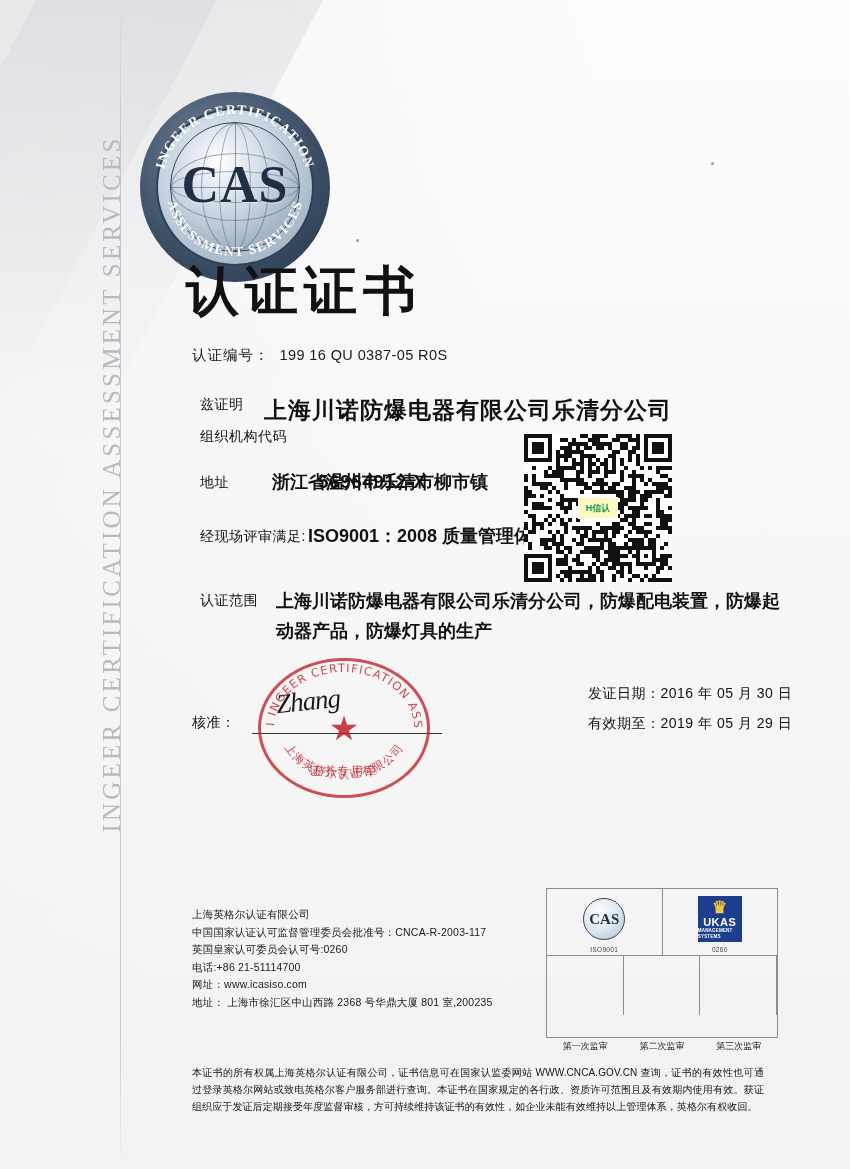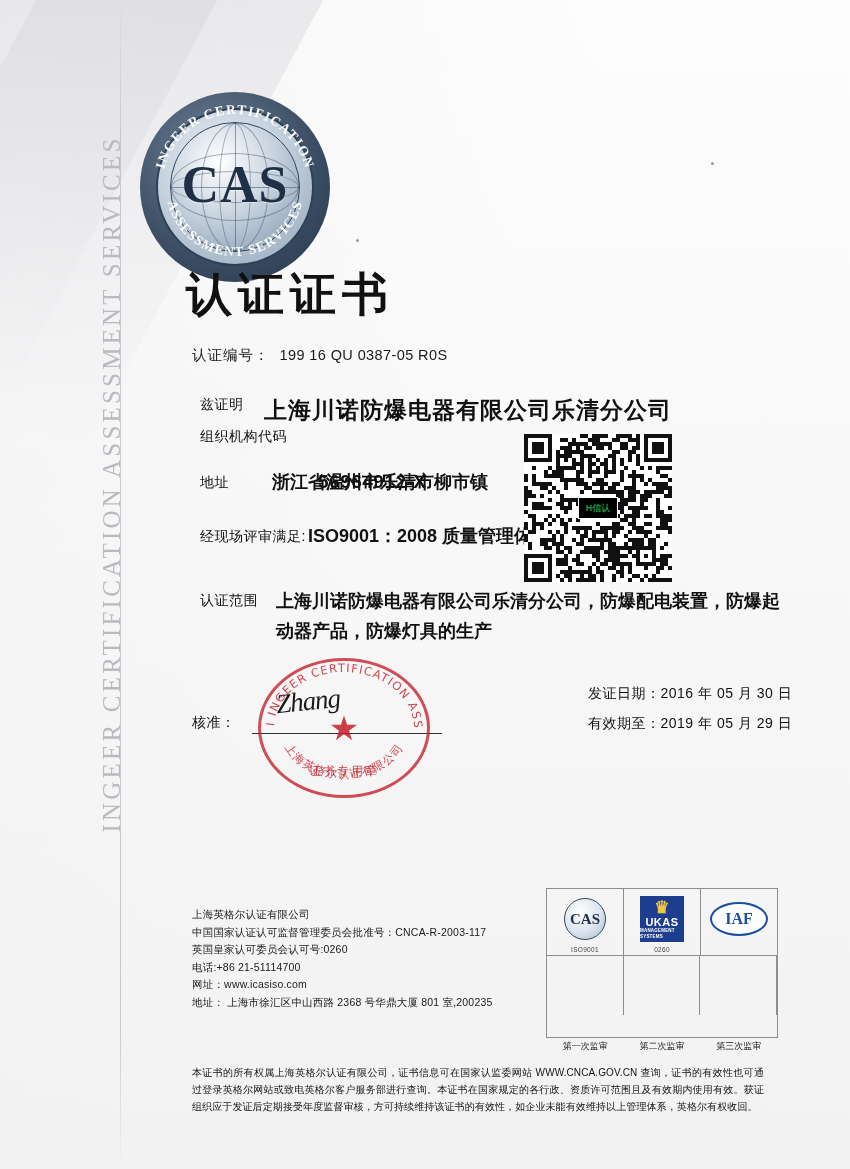--- a/index.html
+++ b/index.html
@@ -129,24 +129,24 @@
     font-family: "Liberation Serif", serif;
     font-size: 13.5px;
     letter-spacing: 1.4px;
     fill: #ffffff;
     font-weight: bold;
   }
 
   
   .doc-title {
     position: absolute;
-    left: 186px; top: 264px;
+    left: 186px; top: 256px;
     font-family: "DejaVu Sans", sans-serif;
     font-weight: bold;
-    font-size: 46px;
+    font-size: 53px;
     letter-spacing: 6px;
     color: #111;
   }
 
   .cert-no {
     position: absolute;
     left: 192px; top: 346px;
     font-size: 14.5px;
     color: #1a1a1a;
     letter-spacing: 0.4px;
@@ -210,21 +210,21 @@
     left: 524px; top: 434px;
     width: 148px; height: 148px;
     background: #ffffff;
   }
   .qr-wrap canvas, .qr-wrap svg { display: block; }
   .qr-logo {
     position: absolute;
     left: 50%; top: 50%;
     transform: translate(-50%, -50%);
     width: 40px; height: 22px;
-    background: #000000;
+    background: #fef9c3;
     border: 1px solid #ffffff;
     display: flex; align-items: center; justify-content: center;
     font-size: 9px; font-weight: bold;
     color: #169c46;
     font-family: "Liberation Sans", sans-serif;
   }
 
   
   .approve-label {
     position: absolute;
@@ -507,24 +507,20 @@
         <div class="cap">ISO9001</div>
       </div>
       <div class="cell">
         <div class="mark-ukas">
           <div class="crown">♛</div>
           <div class="ukas-t">UKAS</div>
           <div class="ukas-s">MANAGEMENT SYSTEMS</div>
         </div>
         <div class="cap">0260</div>
       </div>
-      <div class="cell">
-        <div class="mark-iaf">IAF</div>
-        <div class="cap"></div>
-      </div>
     </div>
     <div class="row2">
       <div class="cell"></div>
       <div class="cell"></div>
       <div class="cell"></div>
       <div class="surv-caps">
         <span>第一次监审</span>
         <span>第二次监审</span>
         <span>第三次监审</span>
       </div>

